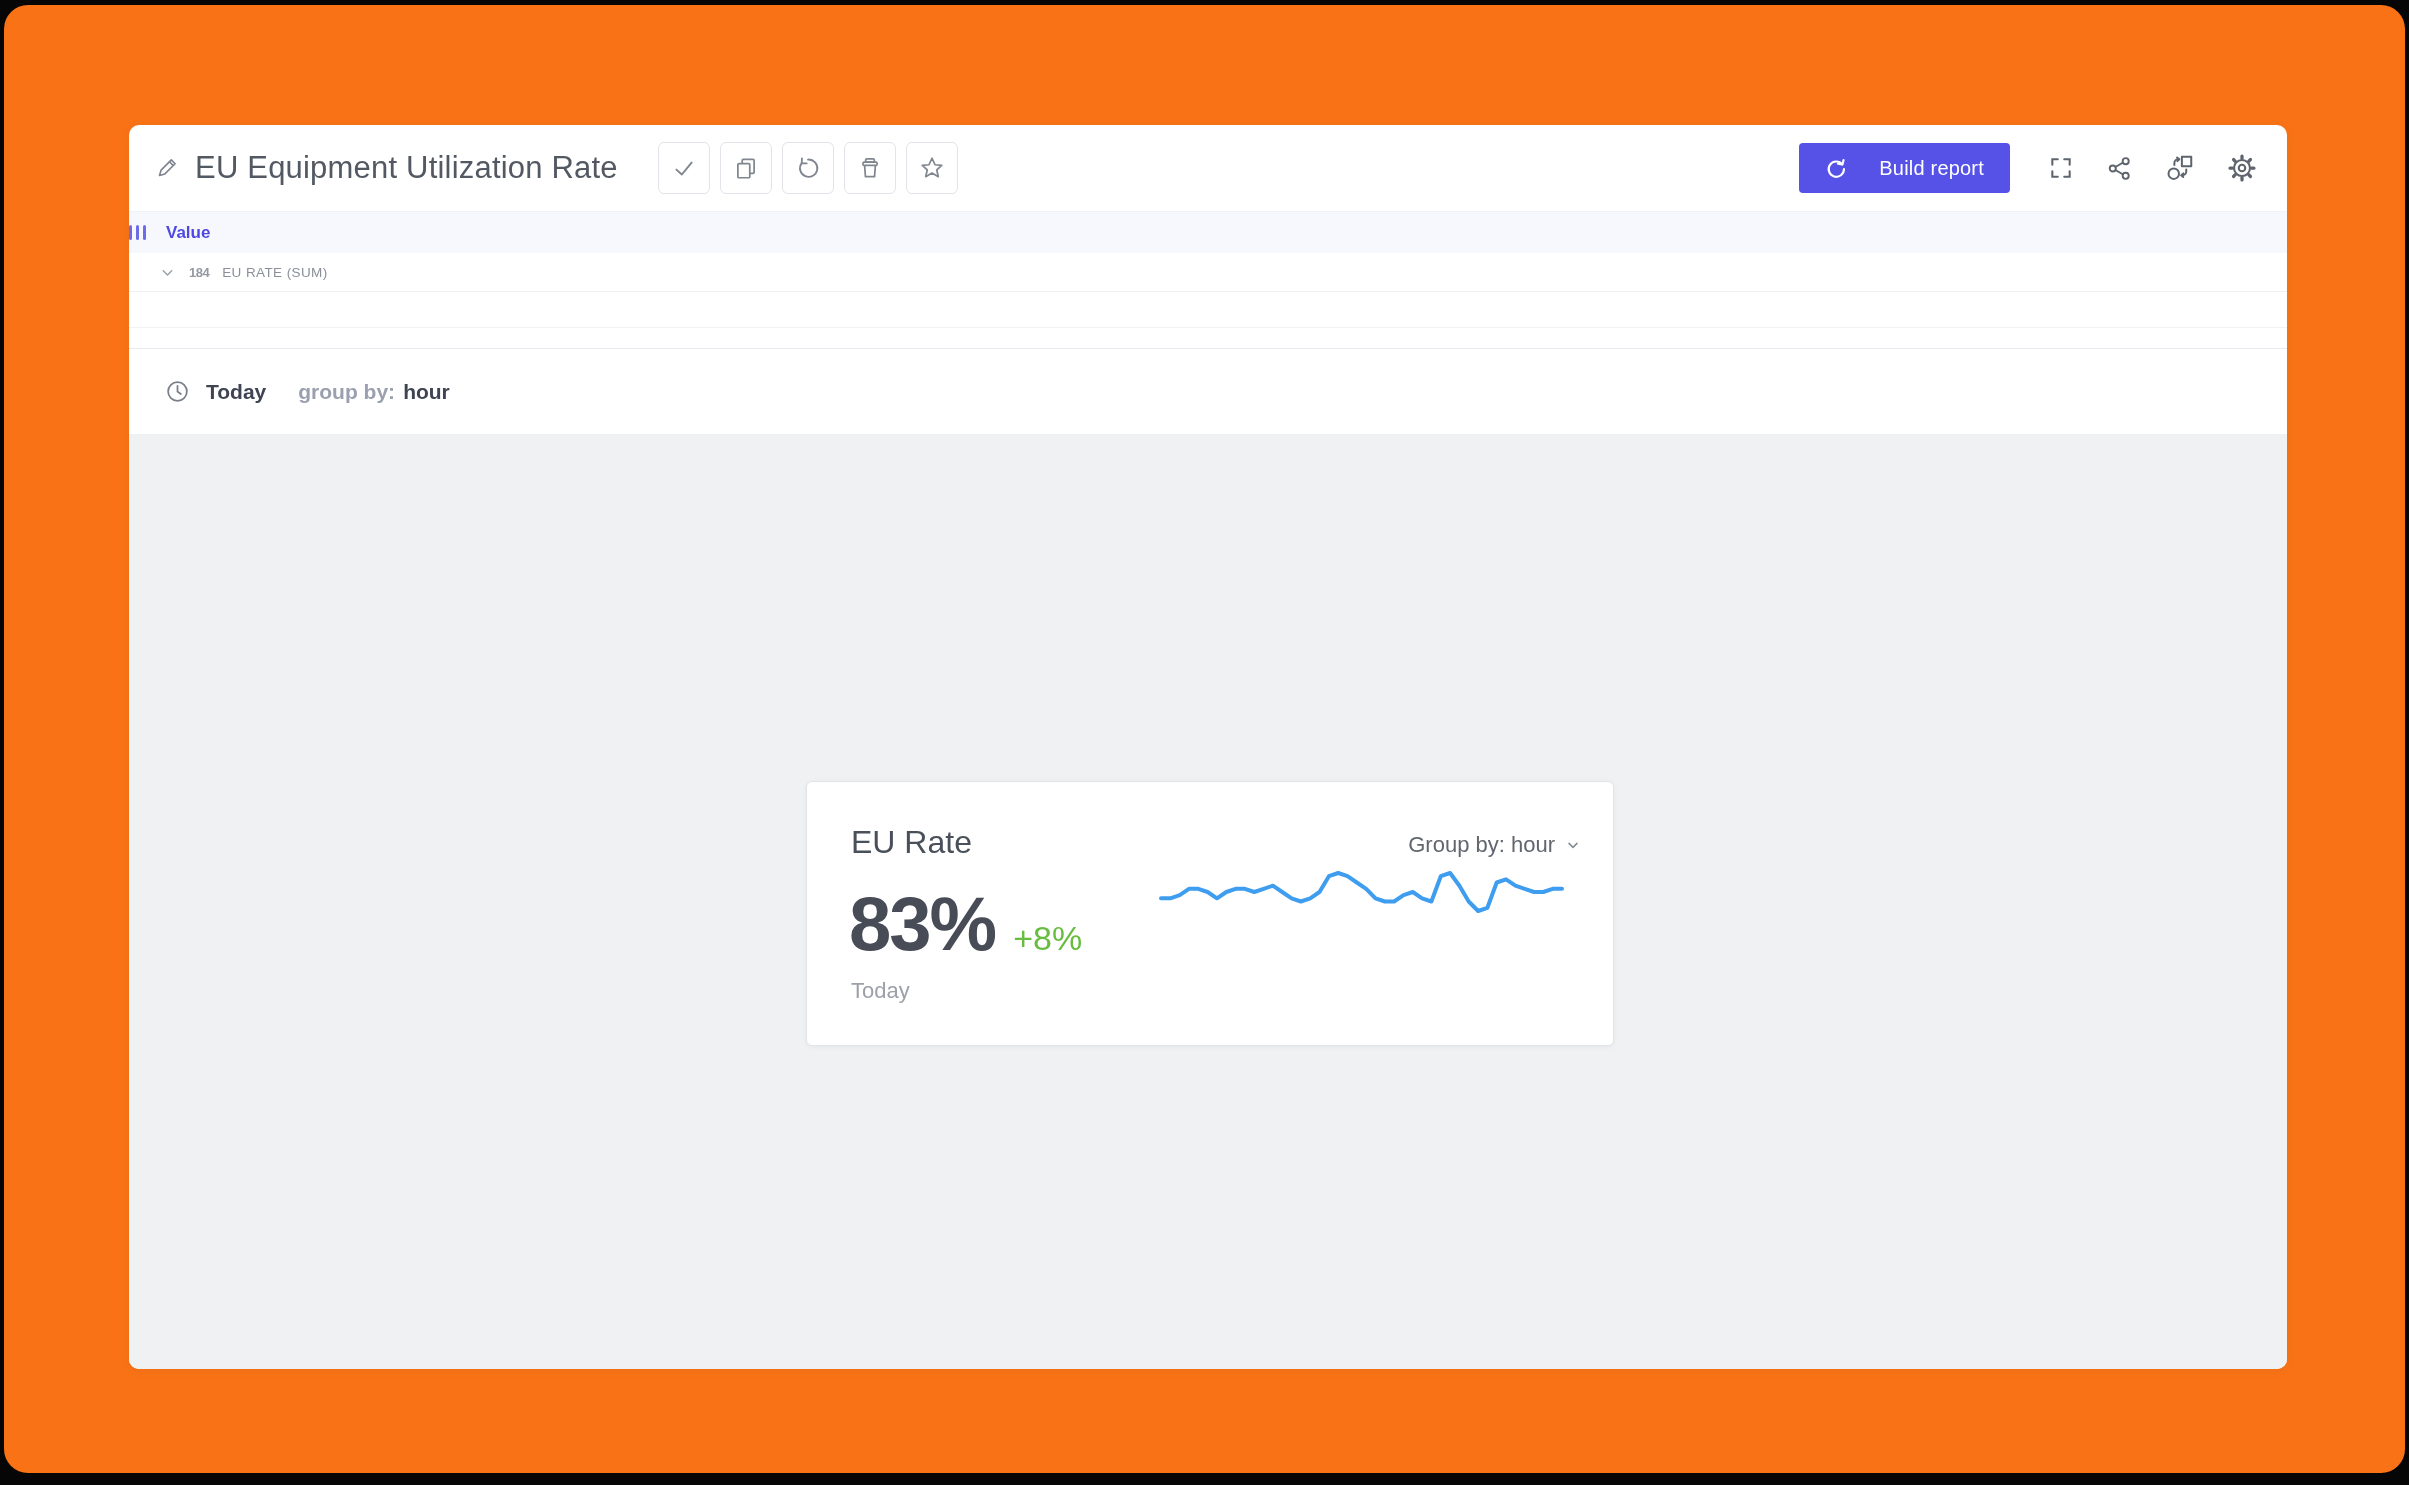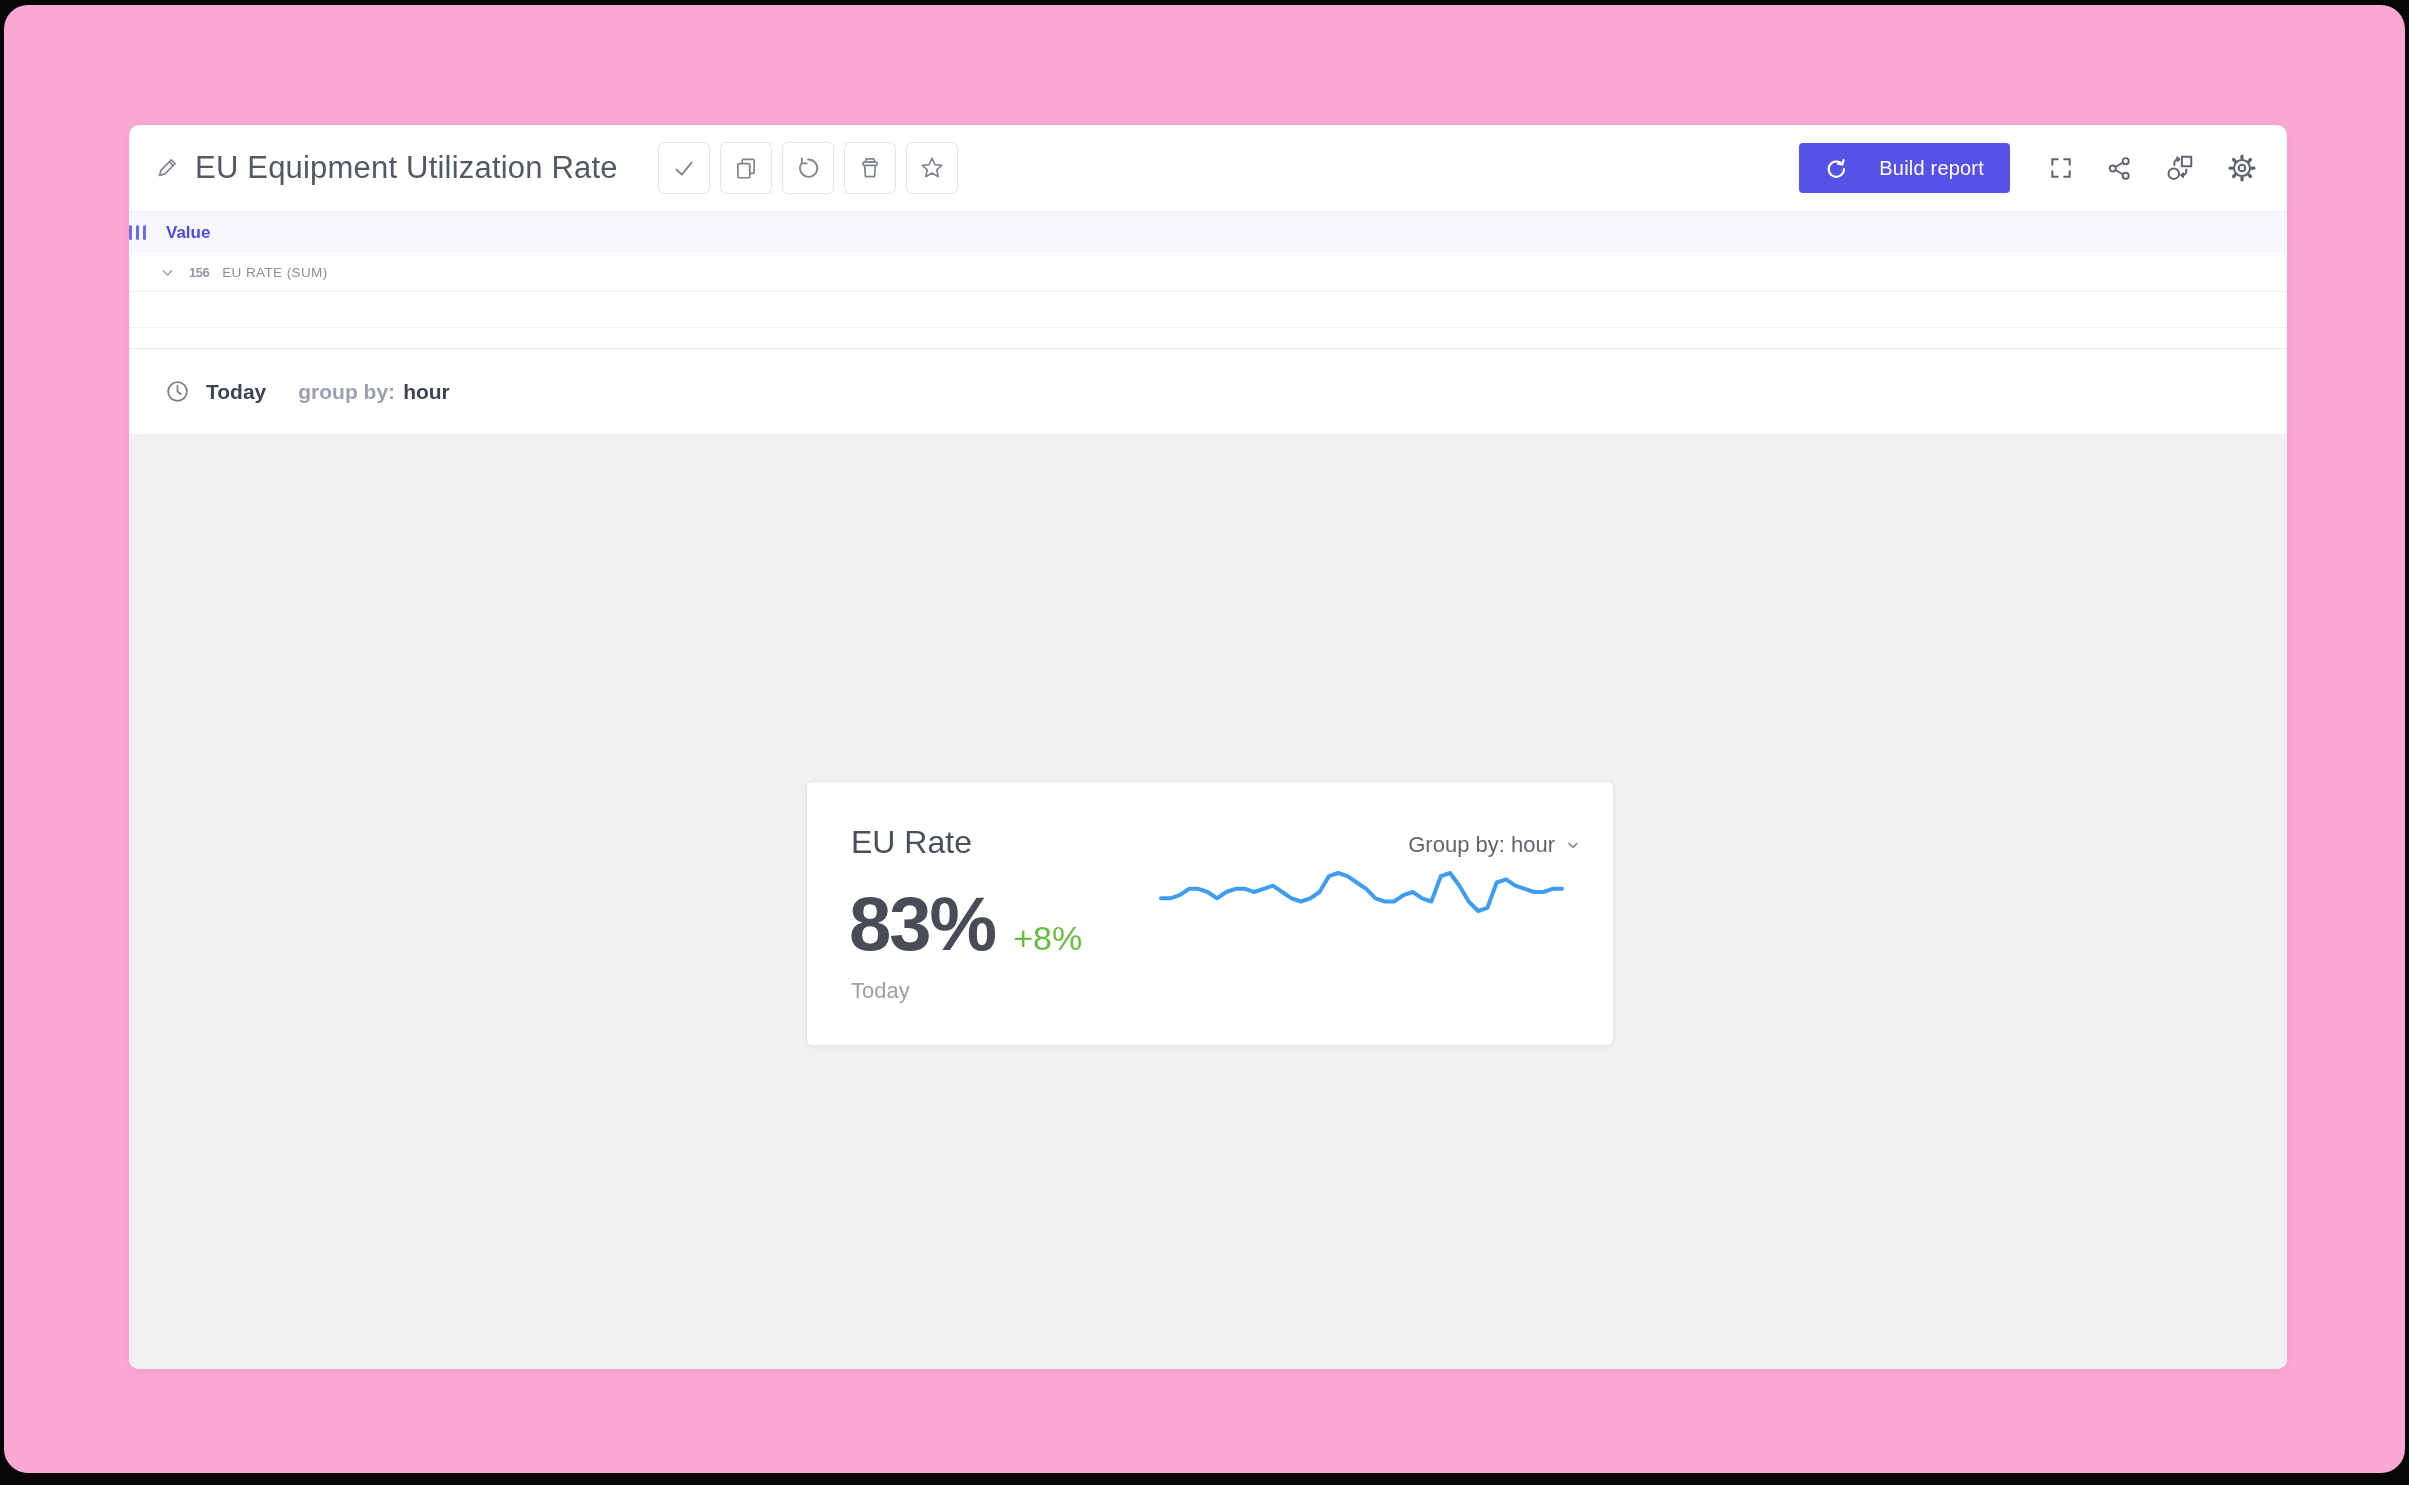--- a/index.html
+++ b/index.html
@@ -4,21 +4,21 @@
 <style>
   * { margin:0; padding:0; box-sizing:border-box; }
   html,body { width:2409px; height:1485px; }
   body {
     background:#060606;
     font-family:"Liberation Sans","DejaVu Sans",sans-serif;
     position:relative; overflow:hidden;
   }
   .desktop {
     position:absolute; left:4px; top:5px; right:4px; bottom:12px;
-    background:#f9a8d4; border-radius:24px;
+    background:#f97316; border-radius:24px;
   }
   .panel {
     position:absolute; left:125px; top:120px; width:2158px; height:1244px;
     background:#ffffff; border-radius:10px;
     box-shadow:0 2px 12px rgba(20,24,34,.05);
     display:flex; flex-direction:column;
   }
   
   .panel-header {
     height:86px; display:flex; align-items:center;
@@ -222,21 +222,21 @@
         </span>
       <span class="value-label">Value</span>
     </div>
 
     <div class="field-row">
       <span class="icon">
         <svg width="17" height="17" viewBox="0 0 24 24" fill="none" stroke="#9aa0a8" stroke-width="2" stroke-linecap="round" stroke-linejoin="round">
           <polyline points="6,9.5 12,15.5 18,9.5"></polyline>
         </svg>
       </span>
-      <span class="num-icon icon">156</span>
+      <span class="num-icon icon">184</span>
       <span class="field-label">EU RATE (SUM)</span>
     </div>
 
     <div class="empty-row"></div>
     <div class="table-gap"></div>
     <div class="divider"></div>
 
     <div class="time-row">
       <div class="time-chip">
         <span class="icon">

